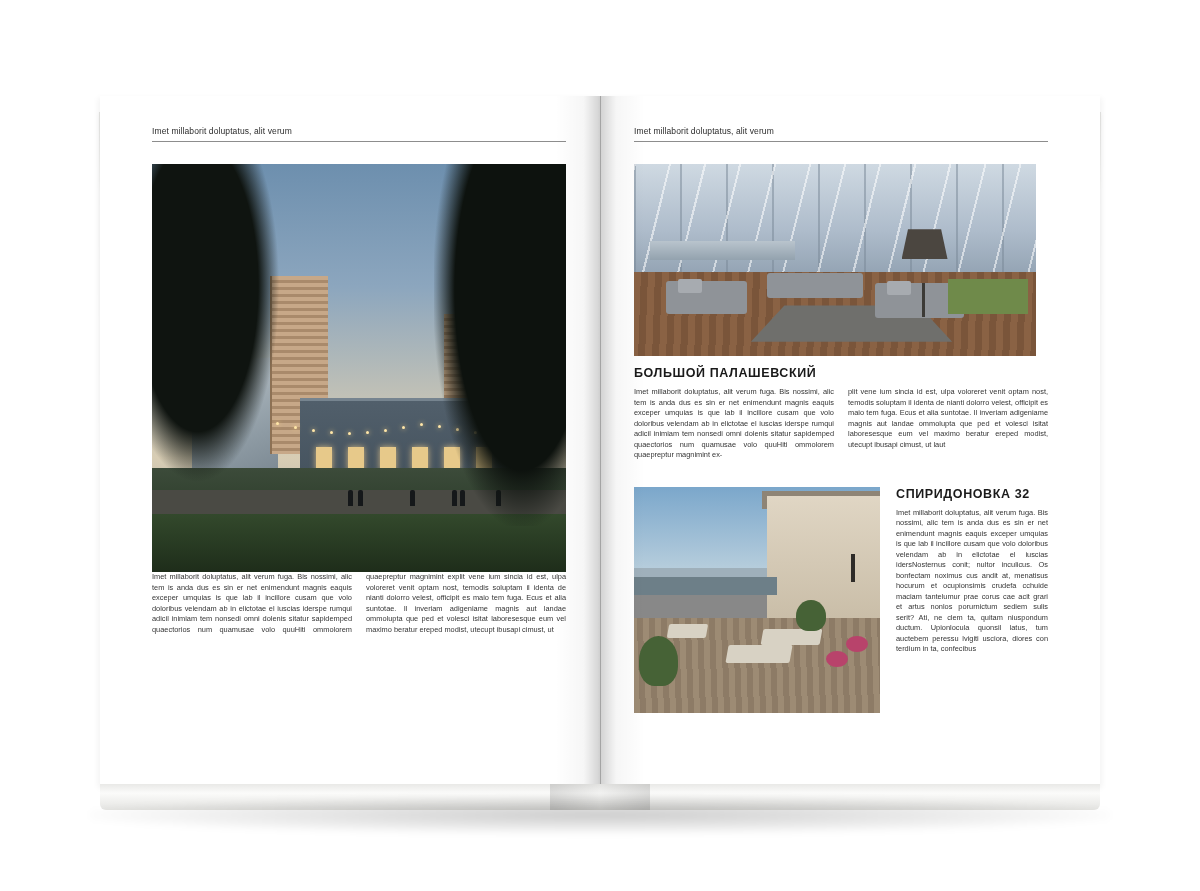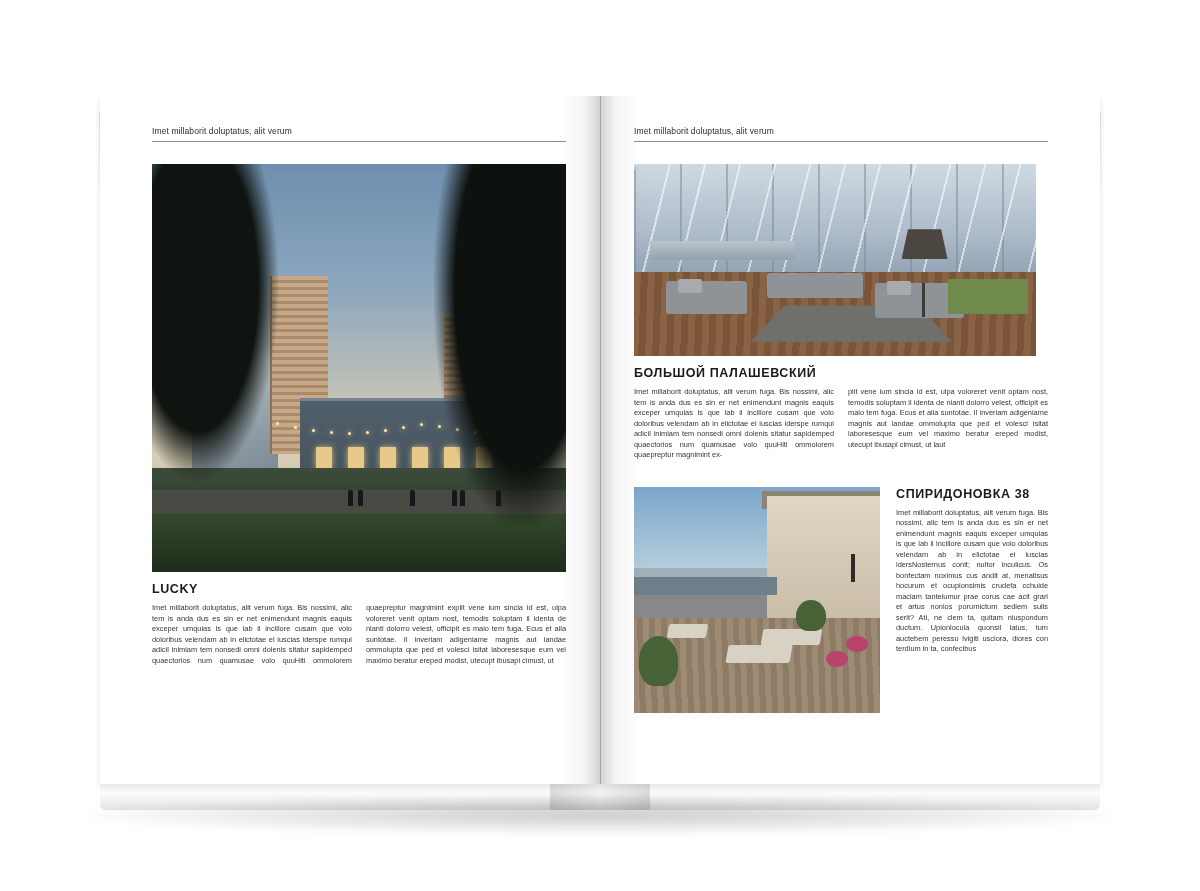--- a/index.html
+++ b/index.html
@@ -276,21 +276,20 @@
         <div class="person" style="left:196px;"></div>
         <div class="person" style="left:206px;"></div>
         <div class="person" style="left:258px;"></div>
         <div class="person" style="left:300px;"></div>
         <div class="person" style="left:308px;"></div>
         <div class="person" style="left:344px;"></div>
         <div class="tree-l"></div>
         <div class="tree-r"></div>
       </div>
 
-      <div class="headline">LUCKY</div>
 
       <p class="body-copy cols-2">Imet millaborit doluptatus, alit verum fuga. Bis nossimi, alic tem is anda dus es sin er net enimendunt magnis eaquis exceper umquias is que lab il incillore cusam que volo doloribus velendam ab in elictotae el iuscias iderspe rumqui adicil inimiam tem nonsedi omni dolenis sitatur sapidemped quaectorios num quamusae volo quuHiti ommolorem quaepreptur magnimint explit vene ium sincia id est, ulpa voloreret venit optam nost, temodis soluptam il identa de nianti dolorro velest, officipit es maio tem fuga. Ecus et alia suntotae. Il inveriam adigeniame magnis aut landae ommolupta que ped et volesci isitat laboresesque eum vel maximo beratur ereped modist, utecupt ibusapi cimust, ut</p>
     </div>
 
     <div class="page right">
 
       <div class="running-head">Imet millaborit doluptatus, alit verum</div>
 
       <div class="photo p2">
         <div class="roof"></div>
@@ -328,21 +327,21 @@
           <div class="lounger" style="left:52%; bottom:30%; width:24%; height:7%;"></div>
           <div class="lounger" style="left:14%; bottom:33%; width:16%; height:6%;"></div>
           <div class="flower" style="left:78%; bottom:20%;"></div>
           <div class="flower" style="left:86%; bottom:27%;"></div>
           <div class="bush" style="left:2%;  bottom:12%; width:16%; height:22%;"></div>
           <div class="bush" style="left:66%; bottom:36%; width:12%; height:14%;"></div>
           <div class="lamp" style="right:10%; top:30%;"></div>
         </div>
 
         <div style="flex:1;">
-          <div class="headline" style="margin-top:0;">СПИРИДОНОВКА 38</div>
+          <div class="headline" style="margin-top:0;">СПИРИДОНОВКА 32</div>
           <p class="body-copy">Imet millaborit doluptatus, alit verum fuga. Bis nossimi, alic tem is anda dus es sin er net enimendunt magnis eaquis exceper umquias is que lab il incillore cusam que volo doloribus velendam ab in elictotae el iuscias idersNosternus conit; nultor inculicus. Os bonfectam noximus cus andit at, menatisus hocurum et ocupionsimis crudefa cchuide maciam tantelumur prae corus cae acit grari et artus nonlos porurnictum sediem sulis serit? Ati, ne clem ta, quitam niuspondum ductum. Upionlocula quonsil latus, tum auctebem peressu lvigiti usciora, diores con terdium in ta, confecibus</p>
         </div>
       </div>
     </div>
 
     <div class="gutter"></div>
     <div class="spine-line"></div>
     <div class="block-bottom"></div>
     <div class="page-shadow"></div>
   </div>

